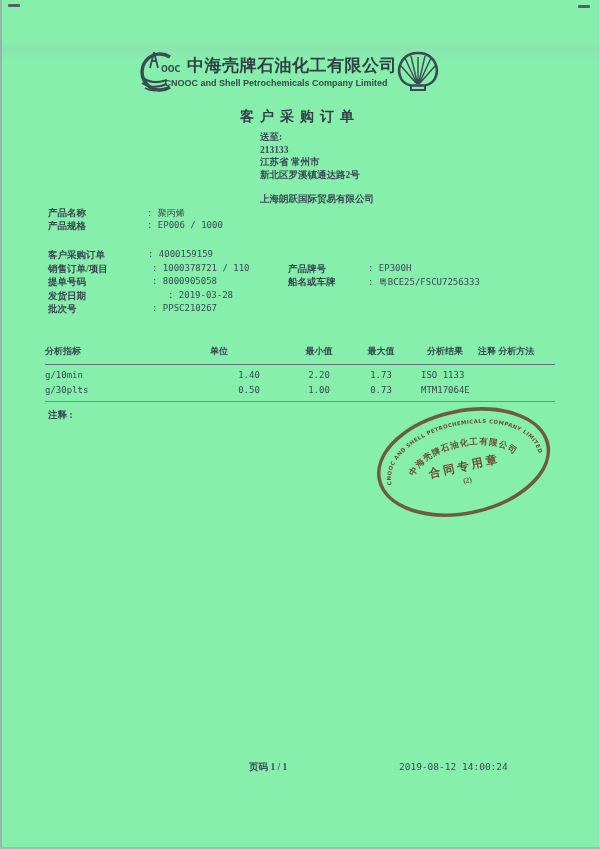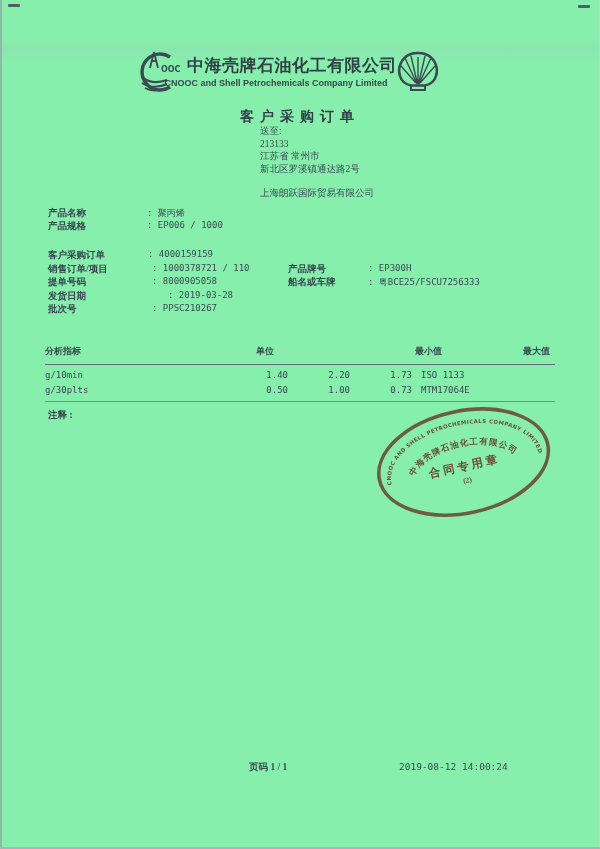--- a/index.html
+++ b/index.html
@@ -20,34 +20,34 @@
   
   .logo{color:#3c4a52;}
   .company-cn{left:292px;top:54px;transform:translateX(-50%);
     font-size:17px;font-weight:bold;letter-spacing:.5px;color:#333f48;white-space:nowrap;}
   .company-en{left:276px;top:78px;transform:translateX(-50%);
     font-family:"Liberation Sans","DejaVu Sans",sans-serif;
     font-size:9px;font-weight:bold;color:#3a4750;white-space:nowrap;}
   .doc-title{left:300px;top:108px;transform:translateX(-50%);
     font-size:14px;font-weight:bold;letter-spacing:6px;white-space:nowrap;color:#313e49;}
   
-  .recipient{left:260px;top:125px;font-size:9.5px;font-weight:400;line-height:12.5px;color:#3b4955;}
+  .recipient{left:260px;top:131px;font-size:9.5px;font-weight:700;line-height:12.5px;color:#3b4955;}
   .recipient .co{margin-top:12px;text-align:right;}
   
   .kv-row{position:absolute;white-space:nowrap;height:12px;}
   .lbl{position:absolute;left:0;top:0;font-size:9.5px;font-weight:bold;color:#37444f;white-space:nowrap;text-align:right;}
   .val{position:absolute;top:0;font-family:"DejaVu Sans Mono","Liberation Mono",monospace;
     font-size:9px;color:#3b4955;white-space:nowrap;}
   
   .tbl{left:45px;top:345px;width:510px;font-size:9px;}
   .trow{display:grid;grid-template-columns:165px 78px 62px 62px 66px 77px;align-items:baseline;}
-  .trow.head{font-weight:bold;padding-bottom:6px;border-bottom:1.5px solid #5f6b75;gap:46px;}
+  .trow.head{font-weight:bold;padding-bottom:6px;border-bottom:1.5px solid #5f6b75;}
   .trow.body{padding-top:5px;font-family:"DejaVu Sans Mono","Liberation Mono",monospace;}
   .trow.body .c-ind{font-family:"Liberation Serif","DejaVu Serif",serif;font-weight:bold;}
-  .c-num{text-align:right;}
+  .c-num{text-align:center;}
   .c-meth{padding-left:9px;}
   .tbl .rule{border-bottom:1.2px solid #7d8893;margin-top:6px;}
   .notes{left:48px;top:409px;font-size:9.5px;font-weight:bold;color:#37444f;}
   
   .stamp{left:366px;top:398px;width:196px;height:132px;opacity:.88;mix-blend-mode:multiply;}
   .stamp svg{transform:rotate(-12deg);}
   
   .footer-item{top:761px;font-size:9.5px;font-weight:600;white-space:nowrap;color:#3b4955;}
   .f-page{left:249px;}
   .f-date{left:399px;font-family:"DejaVu Sans Mono","Liberation Mono",monospace;font-weight:normal;}

